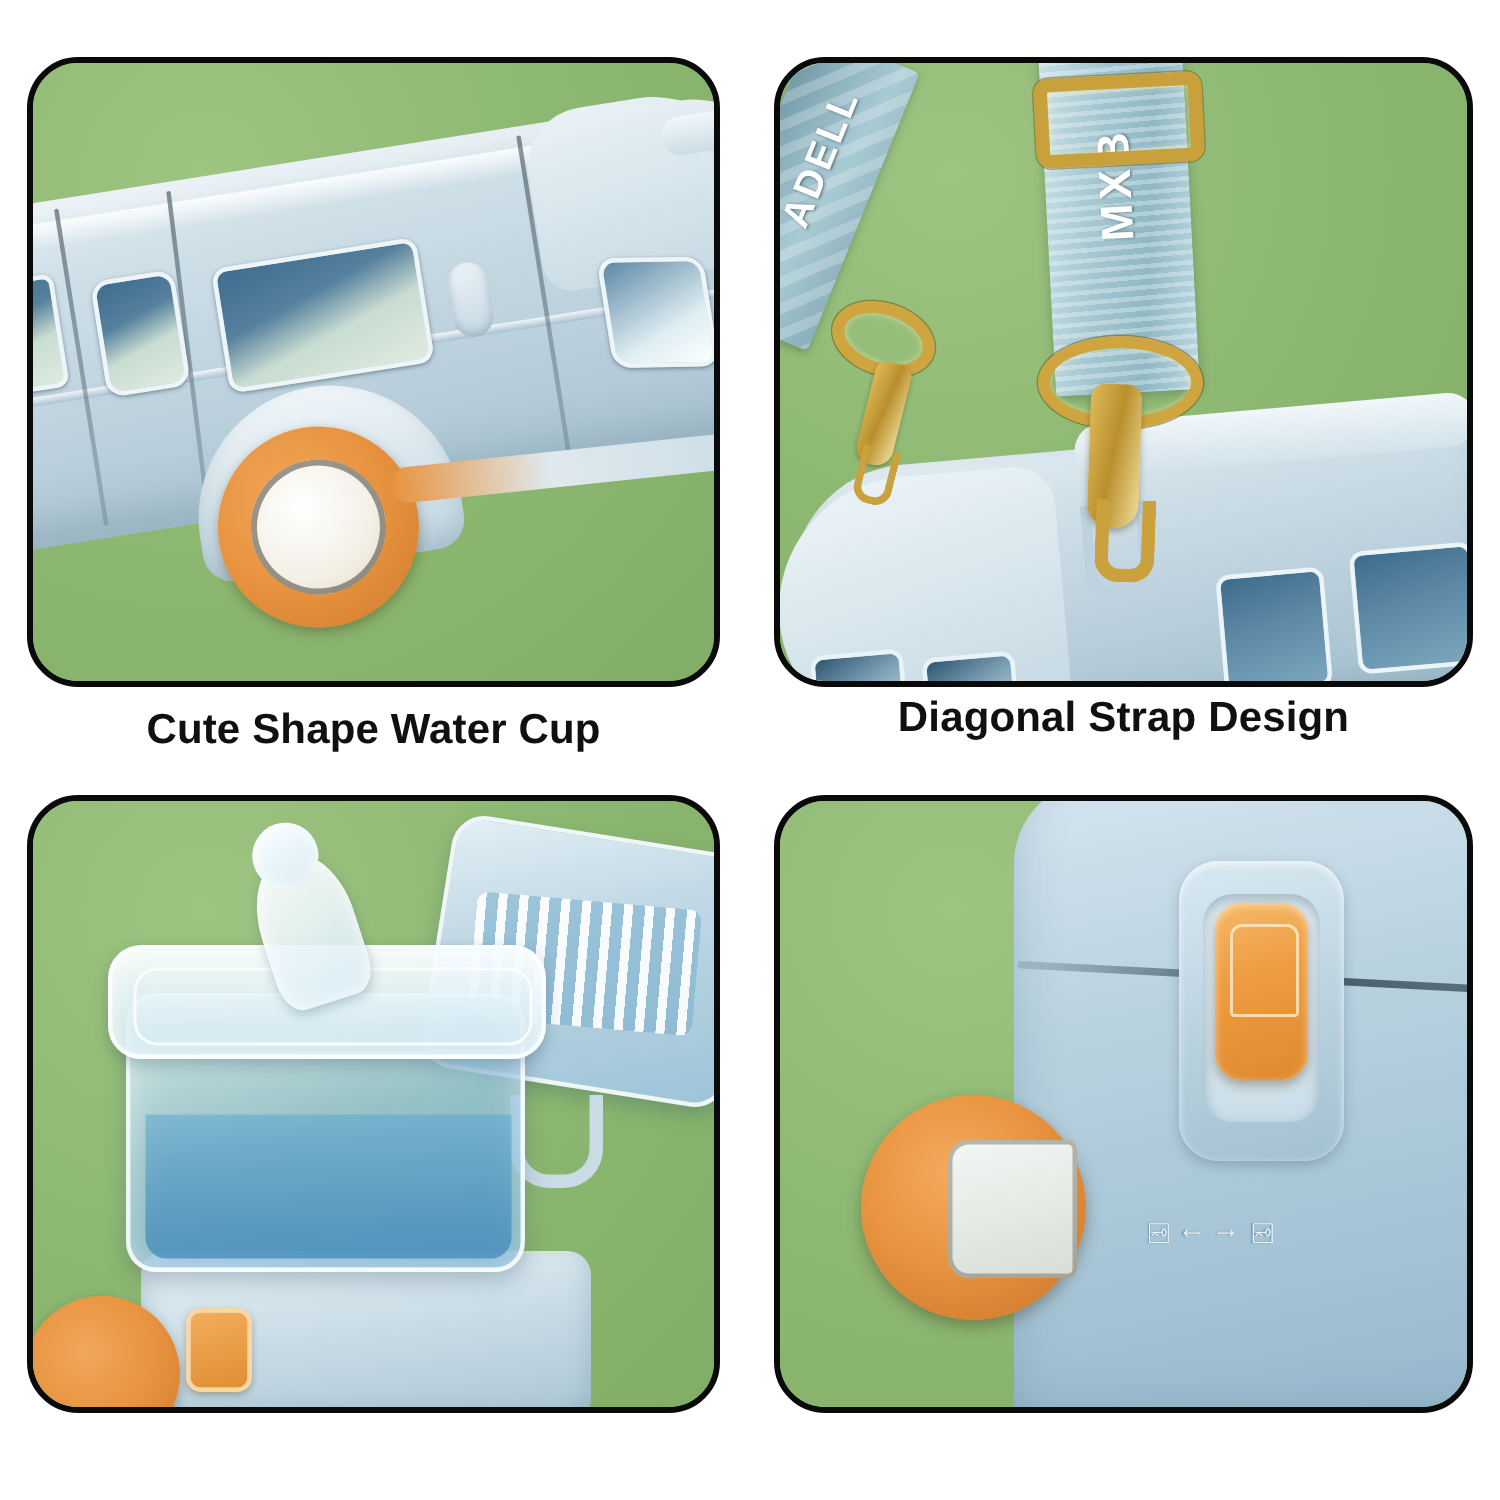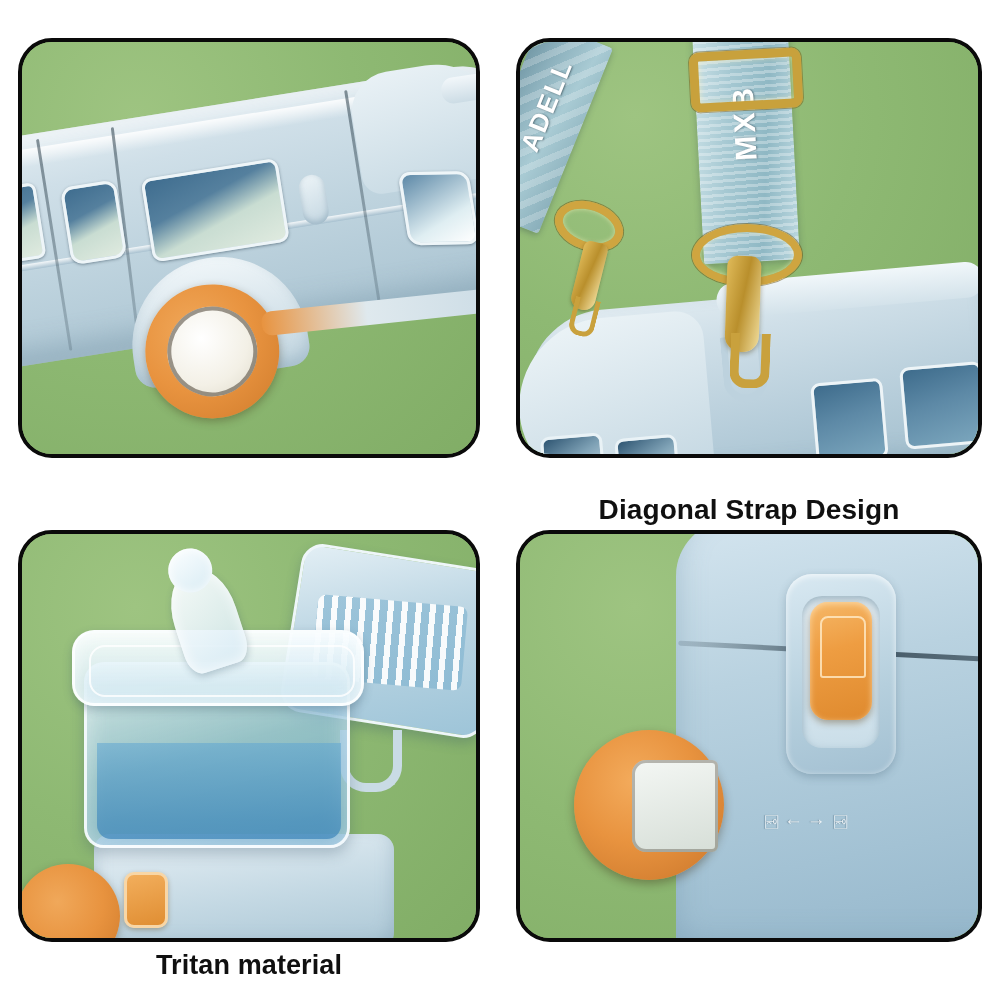--- a/index.html
+++ b/index.html
@@ -40,21 +40,21 @@
   
   .caption{
     position:absolute;
     text-align:center;
     color:#101010;
     font-weight:bold;
     letter-spacing:.1px;
     white-space:nowrap;
   }
   .cap-tl{ left:18px;  top:470px; width:462px; font-size:28px; }
-  .cap-tr{ left:516px; top:494px; width:466px; font-size:28px; }
+  .cap-tr{ left:516px; top:462px; width:466px; font-size:28px; }
   .cap-bl{ left:18px;  top:950px; width:462px; font-size:27px; }
   .cap-br{ left:516px; top:950px; width:466px; font-size:27px; }
 
   
   .van{
     position:absolute;
     left:-44px; top:58px;
     width:560px; height:300px;
     transform:rotate(-9deg);
     transform-origin:50% 50%;
@@ -433,20 +433,21 @@
           <div class="win win3"></div>
           <div class="win win4"></div>
           <div class="van-door-handle"></div>
           <div class="wheel-arch"></div>
           <div class="wheel"></div>
           <div class="van-skirt"></div>
         </div>
       </div>
     </div>
   </div>
+  <div class="caption cap-tl">Cute Shape Water Cup</div>
 
   <div class="cell tr">
     <div class="panel">
       <div class="scene">
         <div class="bg-green"></div>
 
         <div class="bus2">
           <div class="bus2-body"></div>
           <div class="bus2-roof"></div>
           <div class="bus2-nose"></div>
@@ -486,21 +487,20 @@
         </div>
         <div class="tri-handle"></div>
         <div class="tri-box">
           <div class="tri-water"></div>
         </div>
         <div class="tri-lid"></div>
         <div class="spout"></div>
       </div>
     </div>
   </div>
-  <div class="caption cap-bl">Tritan material</div>
 
   <div class="cell br">
     <div class="panel">
       <div class="scene">
         <div class="bg-green"></div>
         <div class="latch-body"></div>
         <div class="latch-seam"></div>
         <div class="latch-plate"></div>
         <div class="latch-well"></div>
         <div class="latch-button"></div>

